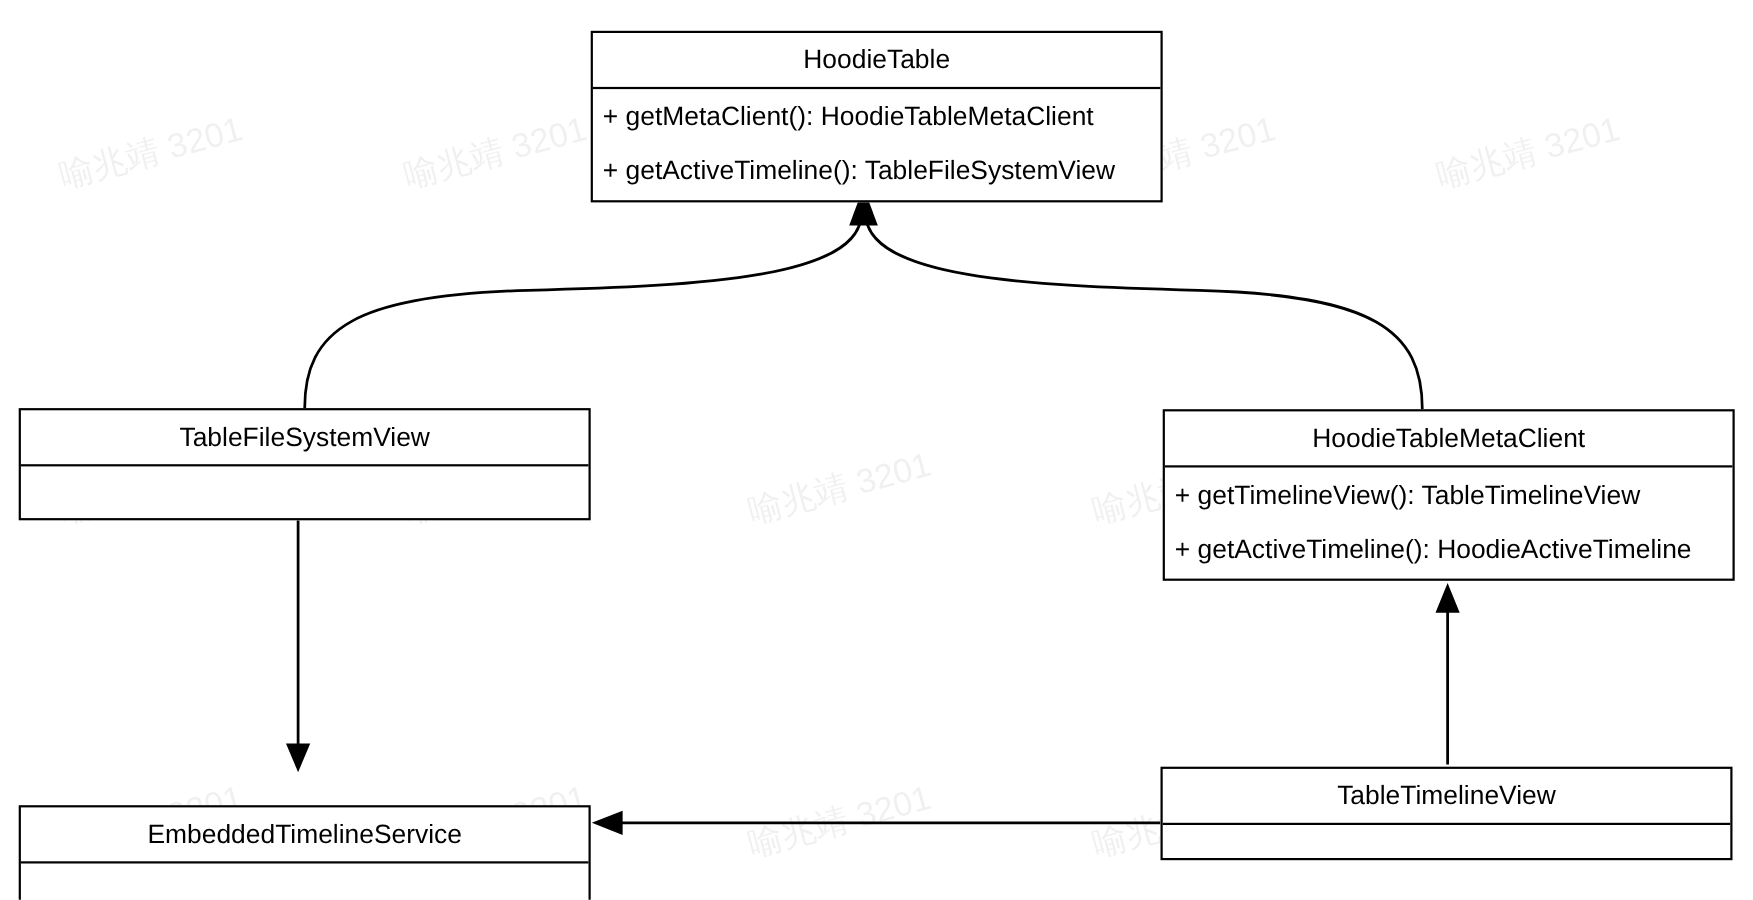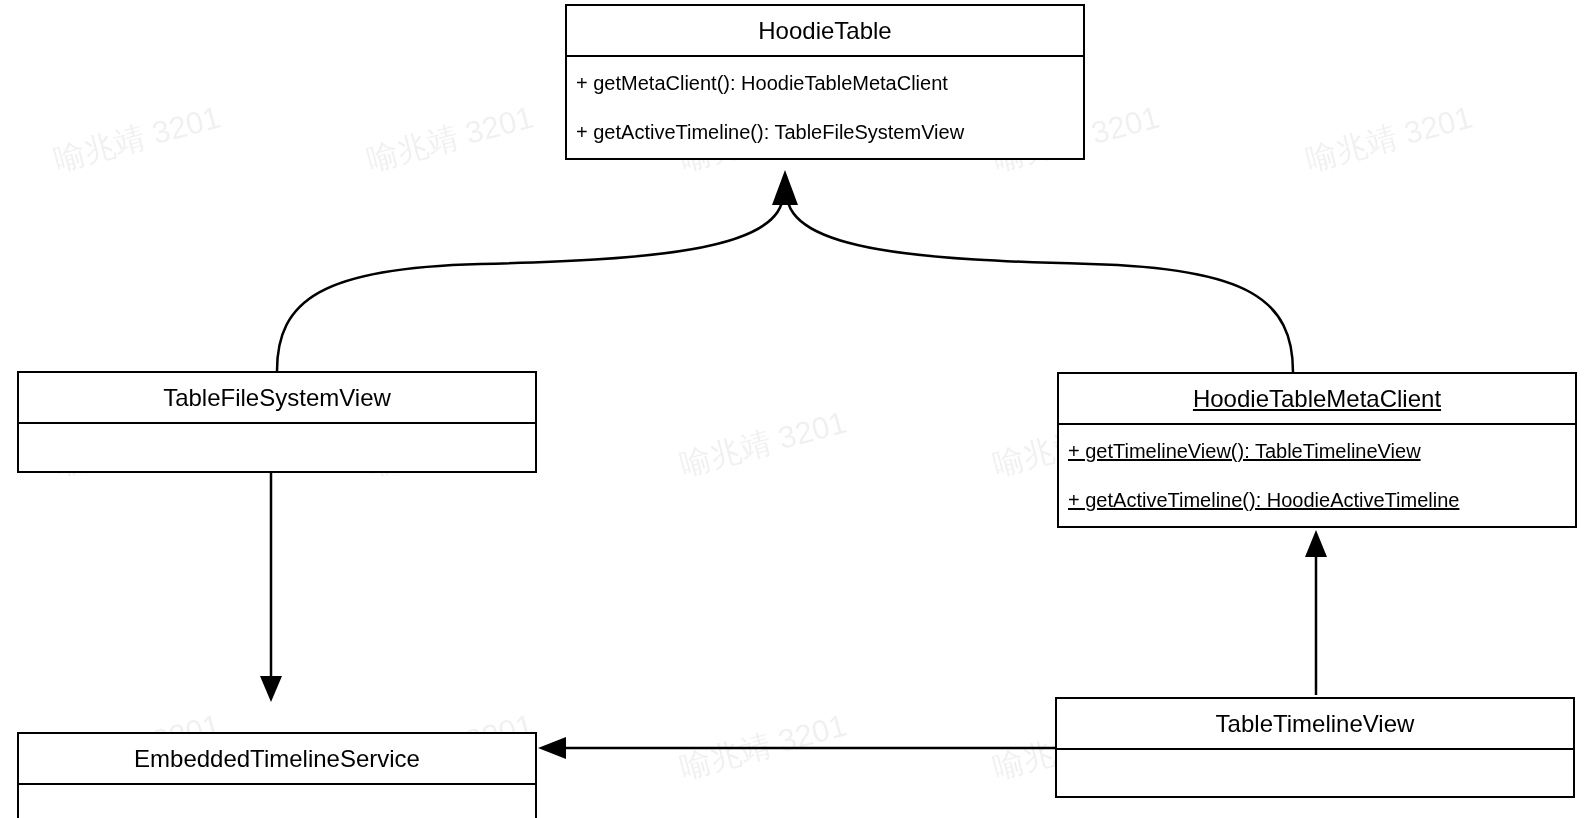--- a/index.html
+++ b/index.html
@@ -53,30 +53,30 @@
     font-size: 24px;
     line-height: 24px;
   }
   .uml-methods {
     flex: 1 1 auto;
     display: flex;
     flex-direction: column;
     justify-content: center;
     row-gap: 25px;
     padding-left: 9px;
-    font-size: 20px;
+    font-size: 24px;
     line-height: 24px;
   }
   .uml-method { white-space: nowrap; }
 
-  #box-hoodie-table            { left: 537px;  top: 4px;  width: 520px; height: 156px; margin-left: 28px; }
+  #box-hoodie-table            { left: 537px;  top: 28px;  width: 520px; height: 156px; }
   #box-table-file-system-view  { left: 17px;   top: 371px; width: 520px; height: 102px; }
-  #box-hoodie-table-meta-client{ left: 1057px; top: 372px; width: 520px; height: 156px; text-decoration: underline; }
+  #box-hoodie-table-meta-client{ left: 1057px; top: 372px; width: 520px; height: 156px; }
   #box-embedded-timeline-service{ left: 17px;  top: 703px; width: 520px; height: 89px; margin-top: 29px; }
-  #box-table-timeline-view     { left: 1055px; top: 697px; width: 520px; height: 101px; }
+  #box-table-timeline-view     { left: 1055px; top: 697px; width: 520px; height: 85px; }
 </style>
 </head>
 <body>
 
 <div id="watermark-layer">
     <span class="watermark" style="left: 55px; top: 140px;">喻兆靖 3201</span>
     <span class="watermark" style="left: 368px; top: 140px;">喻兆靖 3201</span>
     <span class="watermark" style="left: 681px; top: 140px;">喻兆靖 3201</span>
     <span class="watermark" style="left: 994px; top: 140px;">喻兆靖 3201</span>
     <span class="watermark" style="left: 1307px; top: 140px;">喻兆靖 3201</span>

